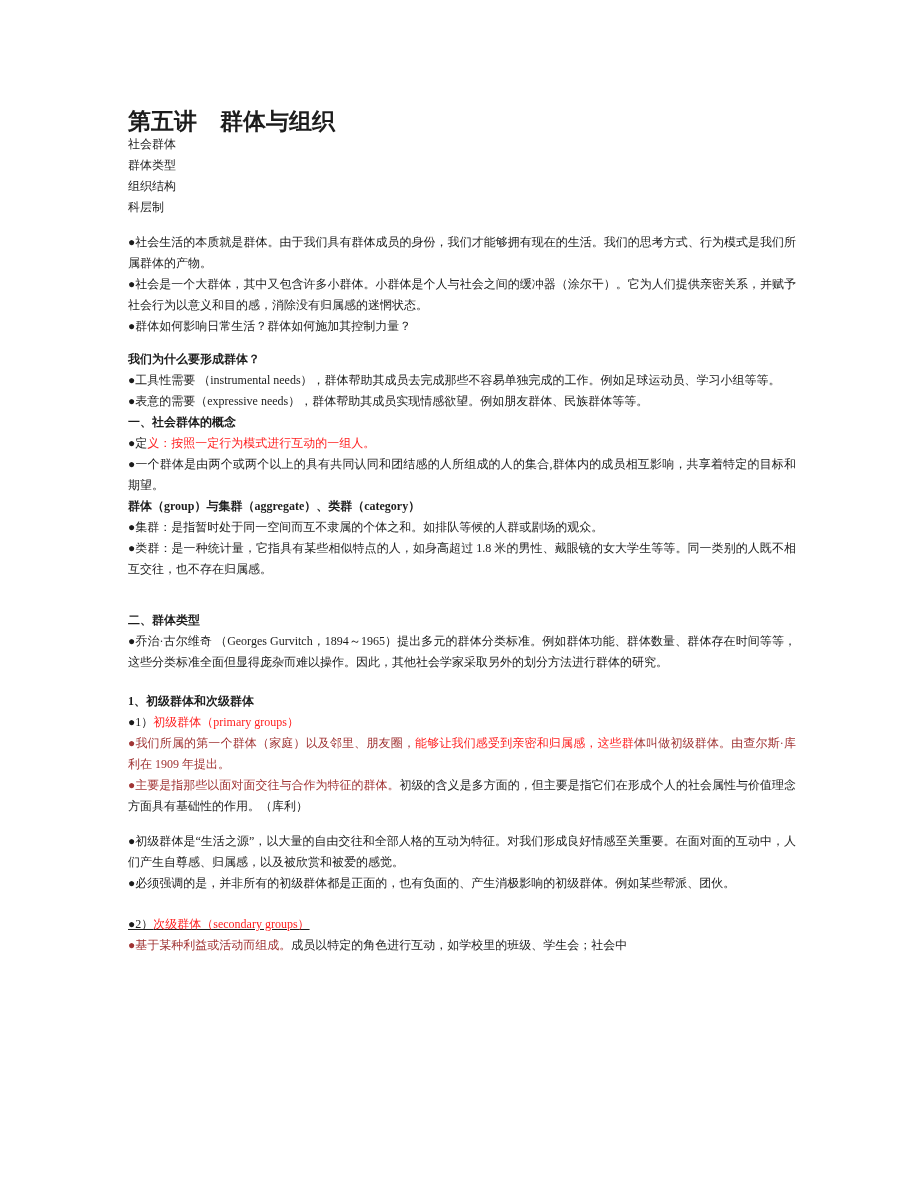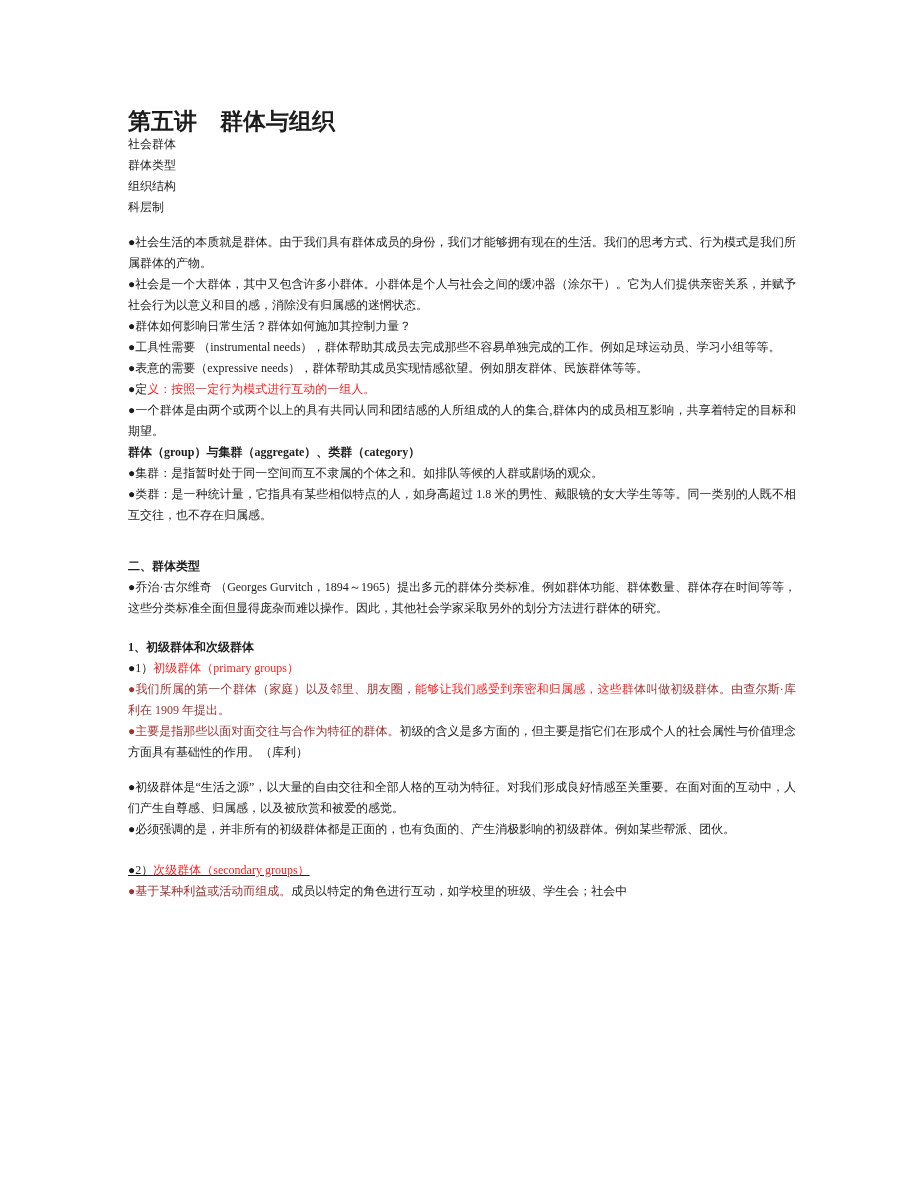--- a/index.html
+++ b/index.html
@@ -37,23 +37,25 @@
     <p class="title">第五讲　群体与组织</p>
     <p>社会群体</p>
     <p>群体类型</p>
     <p>组织结构</p>
     <p>科层制</p>
 
     <p class="mt14"><span>●社会生活的本质就是群体。由于我们具有群体成员的身份，我们才能够拥有现在的生活。我们的思考方式、行为模式是我们所属群体的产物。</span></p>
     <p><span>●社会是一个大群体，其中又包含许多小群体。小群体是个人与社会之间的缓冲器（涂尔干）。它为人们提供亲密关系，并赋予社会行为以意义和目的感，消除没有归属感的迷惘状态。</span></p>
     <p><span>●群体如何影响日常生活？群体如何施加其控制力量？</span></p>
 
+    <p class="h mt12"><span>我们为什么要形成群体？</span></p>
     <p><span>●工具性需要 （instrumental needs），群体帮助其成员去完成那些不容易单独完成的工作。例如足球运动员、学习小组等等。</span></p>
     <p><span>●表意的需要（expressive needs），群体帮助其成员实现情感欲望。例如朋友群体、民族群体等等。</span></p>
 
+    <p class="h"><span>一、社会群体的概念</span></p>
     <p><span>●定</span><span class="r-red">义：按照一定行为模式进行互动的一组人。</span></p>
     <p><span>●一个群体是由两个或两个以上的具有共同认同和团结感的人所组成的人的集合,群体内的成员相互影响，共享着特定的目标和期望。</span></p>
 
     <p class="h"><span>群体（group）与集群（aggregate）、类群（category）</span></p>
     <p><span>●集群：是指暂时处于同一空间而互不隶属的个体之和。如排队等候的人群或剧场的观众。</span></p>
     <p><span>●类群：是一种统计量，它指具有某些相似特点的人，如身高超过 1.8 米的男性、戴眼镜的女大学生等等。同一类别的人既不相互交往，也不存在归属感。</span></p>
 
     <p class="h mt30"><span>二、群体类型</span></p>
     <p><span>●乔治·古尔维奇 （Georges Gurvitch，1894～1965）提出多元的群体分类标准。例如群体功能、群体数量、群体存在时间等等，这些分类标准全面但显得庞杂而难以操作。因此，其他社会学家采取另外的划分方法进行群体的研究。</span></p>
 

